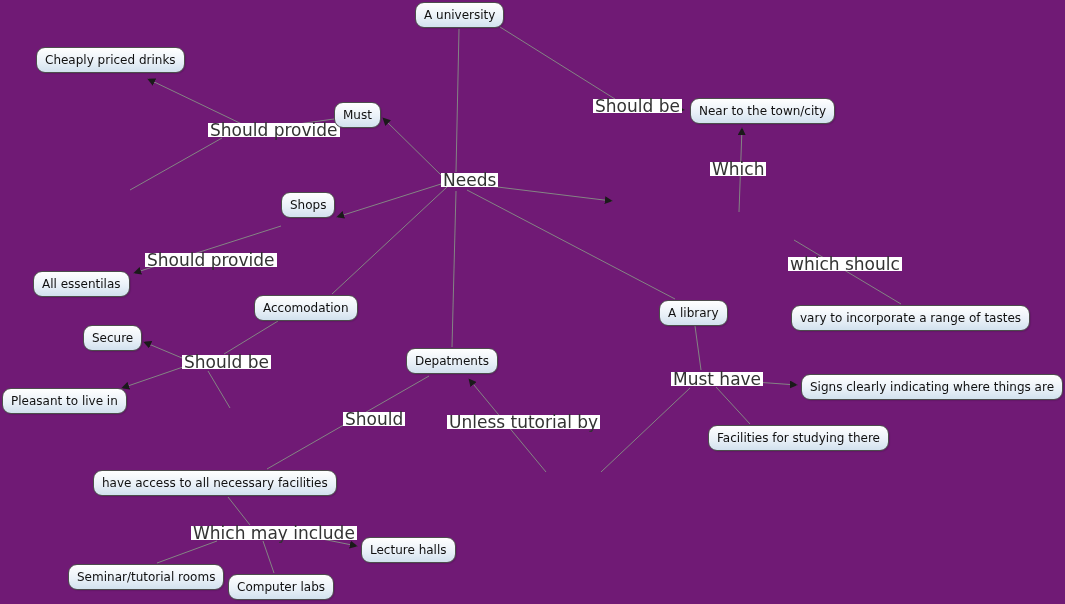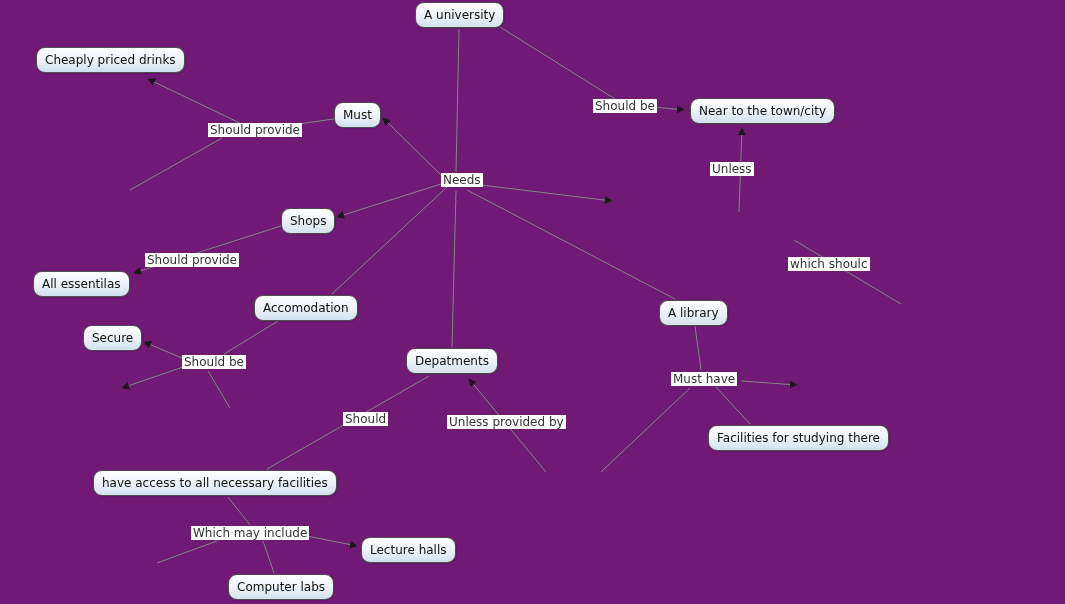--- a/index.html
+++ b/index.html
@@ -30,21 +30,21 @@
     line-height: 16px;
     color: #101010;
     white-space: nowrap;
     box-sizing: border-box;
     z-index: 2;
     box-shadow: 1px 1px 1px rgba(0,0,0,0.12);
   }
   .label {
     position: absolute;
     background: #ffffff;
-    font-size: 12px;
+    font-size: 17px;
     line-height: 14px;
     color: #333333;
     padding: 0 2px;
     white-space: nowrap;
     z-index: 1;
   }
   line.edge { stroke: #848484; stroke-width: 1; }
 </style>
 </head>
 <body>
@@ -113,36 +113,40 @@
 
     <line class="edge" x1="217" y1="541" x2="157" y2="563"></line>
 
     <line class="edge" x1="263" y1="541" x2="274" y2="573"></line>
   </svg>
 
   <div class="node" style="left:415px;top:2px">A university</div>
   <div class="node" style="left:36px;top:47px">Cheaply priced drinks</div>
   <div class="node" style="left:334px;top:102px">Must</div>
   <div class="node" style="left:690px;top:98px">Near to the town/city</div>
-  <div class="node" style="left:281px;top:208px">Shops</div>
+  <div class="node" style="left:281px;top:192px">Shops</div>
   <div class="node" style="left:33px;top:271px">All essentilas</div>
   <div class="node" style="left:254px;top:295px">Accomodation</div>
   <div class="node" style="left:659px;top:300px">A library</div>
+  <div class="node" style="left:791px;top:305px">vary to incorporate a range of tastes</div>
   <div class="node" style="left:83px;top:325px">Secure</div>
   <div class="node" style="left:406px;top:348px">Depatments</div>
+  <div class="node" style="left:801px;top:374px">Signs clearly indicating where things are</div>
+  <div class="node" style="left:2px;top:388px">Pleasant to live in</div>
   <div class="node" style="left:93px;top:470px">have access to all necessary facilities</div>
   <div class="node" style="left:708px;top:425px">Facilities for studying there</div>
   <div class="node" style="left:361px;top:537px">Lecture halls</div>
+  <div class="node" style="left:68px;top:564px">Seminar/tutorial rooms</div>
   <div class="node" style="left:228px;top:574px">Computer labs</div>
 
   <span class="label" style="left:441px;top:173px">Needs</span>
   <span class="label" style="left:593px;top:99px">Should be</span>
   <span class="label" style="left:208px;top:123px">Should provide</span>
-  <span class="label" style="left:710px;top:162px">Unless</span>
+  <span class="label" style="left:710px;top:162px">Which</span>
   <span class="label" style="left:145px;top:253px">Should provide</span>
   <span class="label" style="left:788px;top:257px">which shoulc</span>
   <span class="label" style="left:182px;top:355px">Should be</span>
   <span class="label" style="left:671px;top:372px">Must have</span>
   <span class="label" style="left:343px;top:412px">Should</span>
-  <span class="label" style="left:447px;top:415px">Unless provided by</span>
+  <span class="label" style="left:447px;top:415px">Unless tutorial by</span>
   <span class="label" style="left:191px;top:526px">Which may include</span>
 
 </div>
 
 </body></html>

